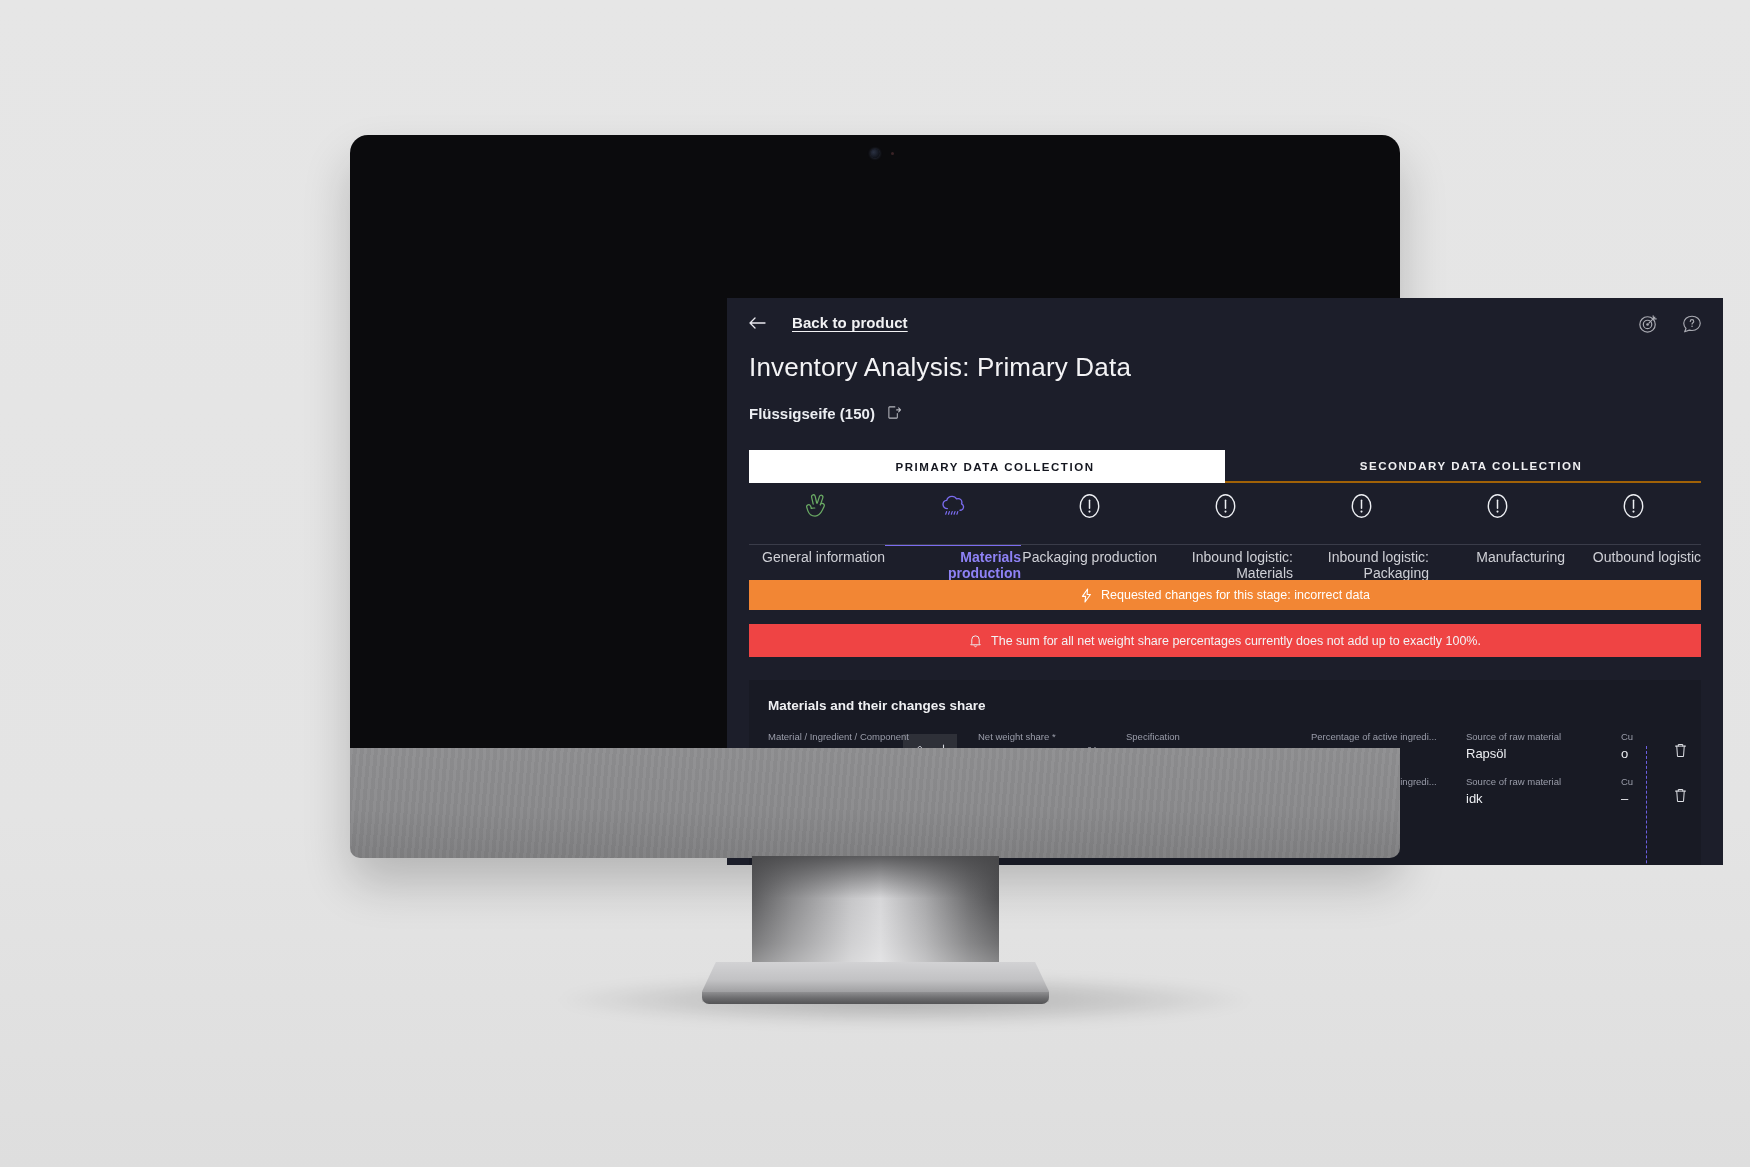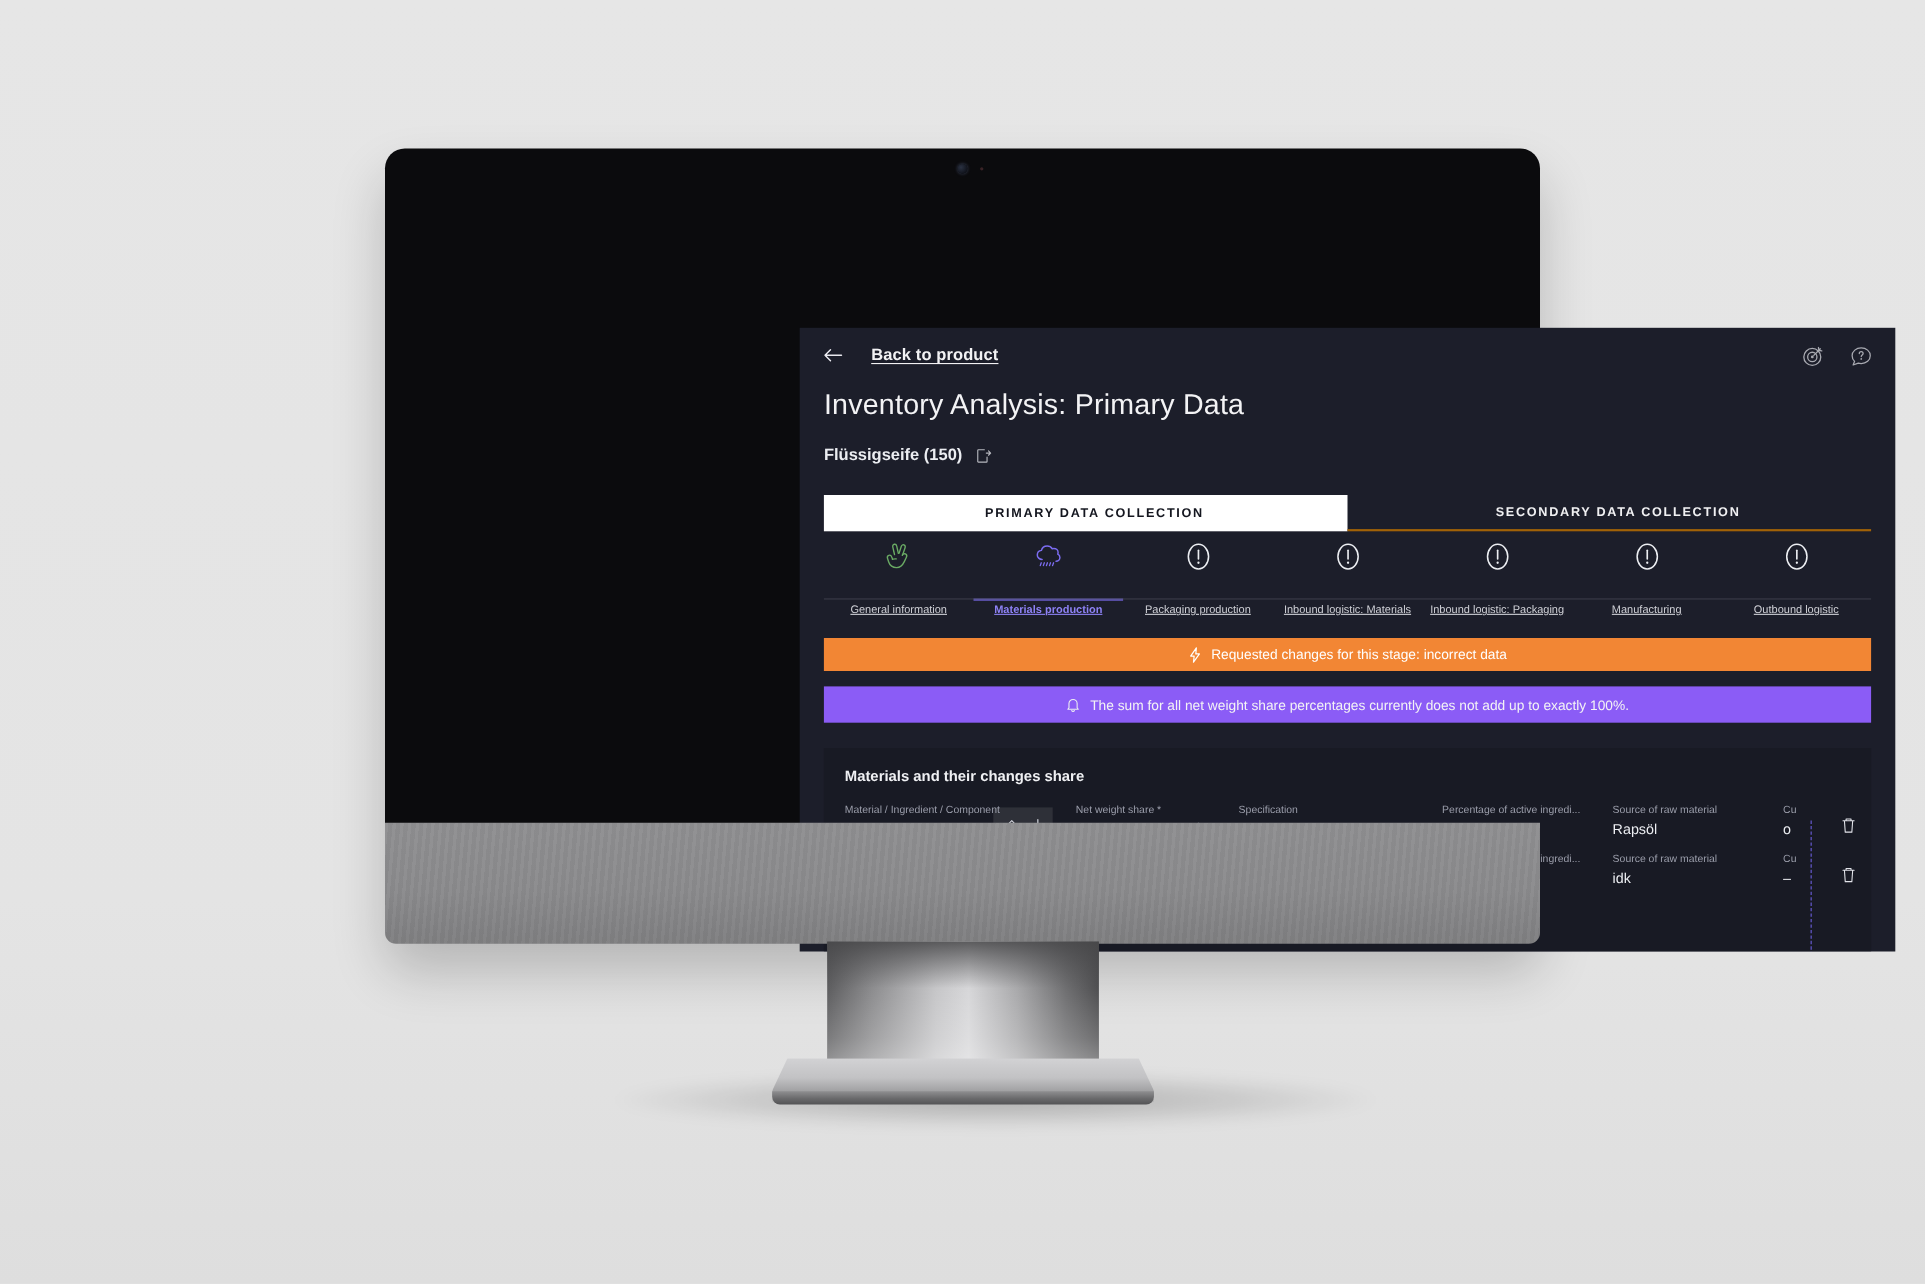--- a/index.html
+++ b/index.html
@@ -82,21 +82,21 @@
   .back-arrow svg{display:block;}
   .back-text{font-size:15px;font-weight:700;text-decoration:underline;text-underline-offset:3px;letter-spacing:.1px;}
   .top-icons{position:absolute;right:20px;top:15px;display:flex;gap:22px;align-items:center;}
   .top-icons .ti{width:22px;height:22px;opacity:.72;cursor:pointer;}
 
   
   .page-title{
     position:absolute;left:22px;top:54px;font-size:26px;font-weight:400;color:#f3f3f5;letter-spacing:.2px;
   }
   .product-line{
-    position:absolute;left:22px;top:107px;display:flex;align-items:flex-end;gap:12px;
+    position:absolute;left:22px;top:107px;display:flex;align-items:flex-start;gap:12px;
   }
   .product-name{font-size:15px;font-weight:700;color:#eceef2;}
   .product-icon{width:15px;height:15px;opacity:.82;cursor:pointer;}
 
   
   .tabrow{position:absolute;left:22px;top:152px;width:952px;height:33px;display:flex;}
   .tab{
     flex:1;display:flex;align-items:center;justify-content:center;
     font-size:11.5px;letter-spacing:1.55px;font-weight:700;cursor:pointer;padding-left:16px;
   }
@@ -107,32 +107,32 @@
   .stages{position:absolute;left:22px;top:185px;width:952px;height:63px;display:flex;}
   .stage{flex:1;display:flex;flex-direction:column;align-items:center;justify-content:flex-start;cursor:pointer;padding-top:5px;position:relative;}
   .stage-ico{height:36px;display:flex;align-items:center;justify-content:center;}
   .stage.selected::after{
     content:"";position:absolute;left:0;right:0;bottom:0;height:2px;background:#7b6cf0;
   }
   .stage-line{position:absolute;left:22px;top:246px;width:952px;height:1px;background:#3a3c49;}
   .stage-lbl{
     position:absolute;left:22px;top:251px;width:952px;height:22px;display:flex;
   }
-  .stage-lbl > div{flex:1;text-align:center;font-size:10px;color:#cfd0d6;text-decoration:underline;}
+  .stage-lbl > div{flex:1;text-align:right;font-size:14px;color:#cfd0d6;}
   .stage-lbl > div.sel{color:#8e82f5;font-weight:700;}
 
   
   .banner-warn{
     position:absolute;left:22px;top:282px;width:952px;height:30px;
     background:#f28634;color:#ffffff;display:flex;align-items:center;justify-content:center;gap:8px;
     font-size:12.5px;
   }
   .banner-info{
     position:absolute;left:22px;top:326px;width:952px;height:33px;
-    background:#8b5cf6;color:#f3f3f5;display:flex;align-items:center;justify-content:center;gap:9px;
+    background:#ef4444;color:#f3f3f5;display:flex;align-items:center;justify-content:center;gap:9px;
     font-size:12.5px;
   }
   .bico{width:13px;height:15px;display:inline-flex;align-items:center;justify-content:center;}
 
   
   .panel{
     position:absolute;left:22px;top:382px;width:952px;height:185px;
     background:#181a24;
   }
   .panel-title{position:absolute;left:19px;top:18px;font-size:13.5px;font-weight:700;color:#eff0f3;}

